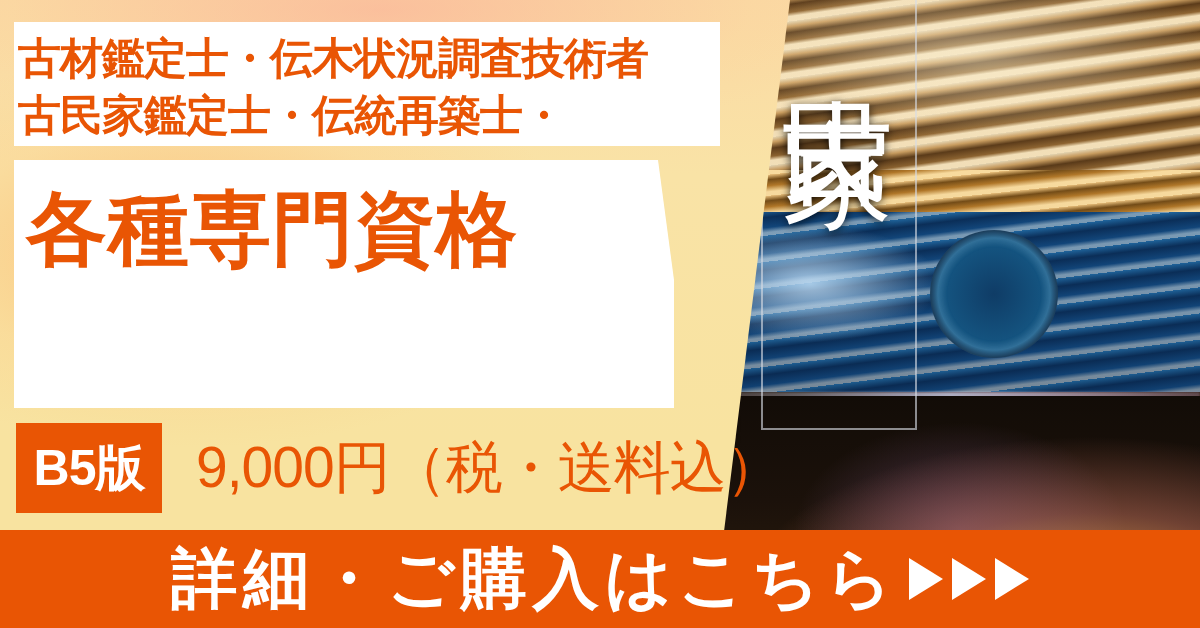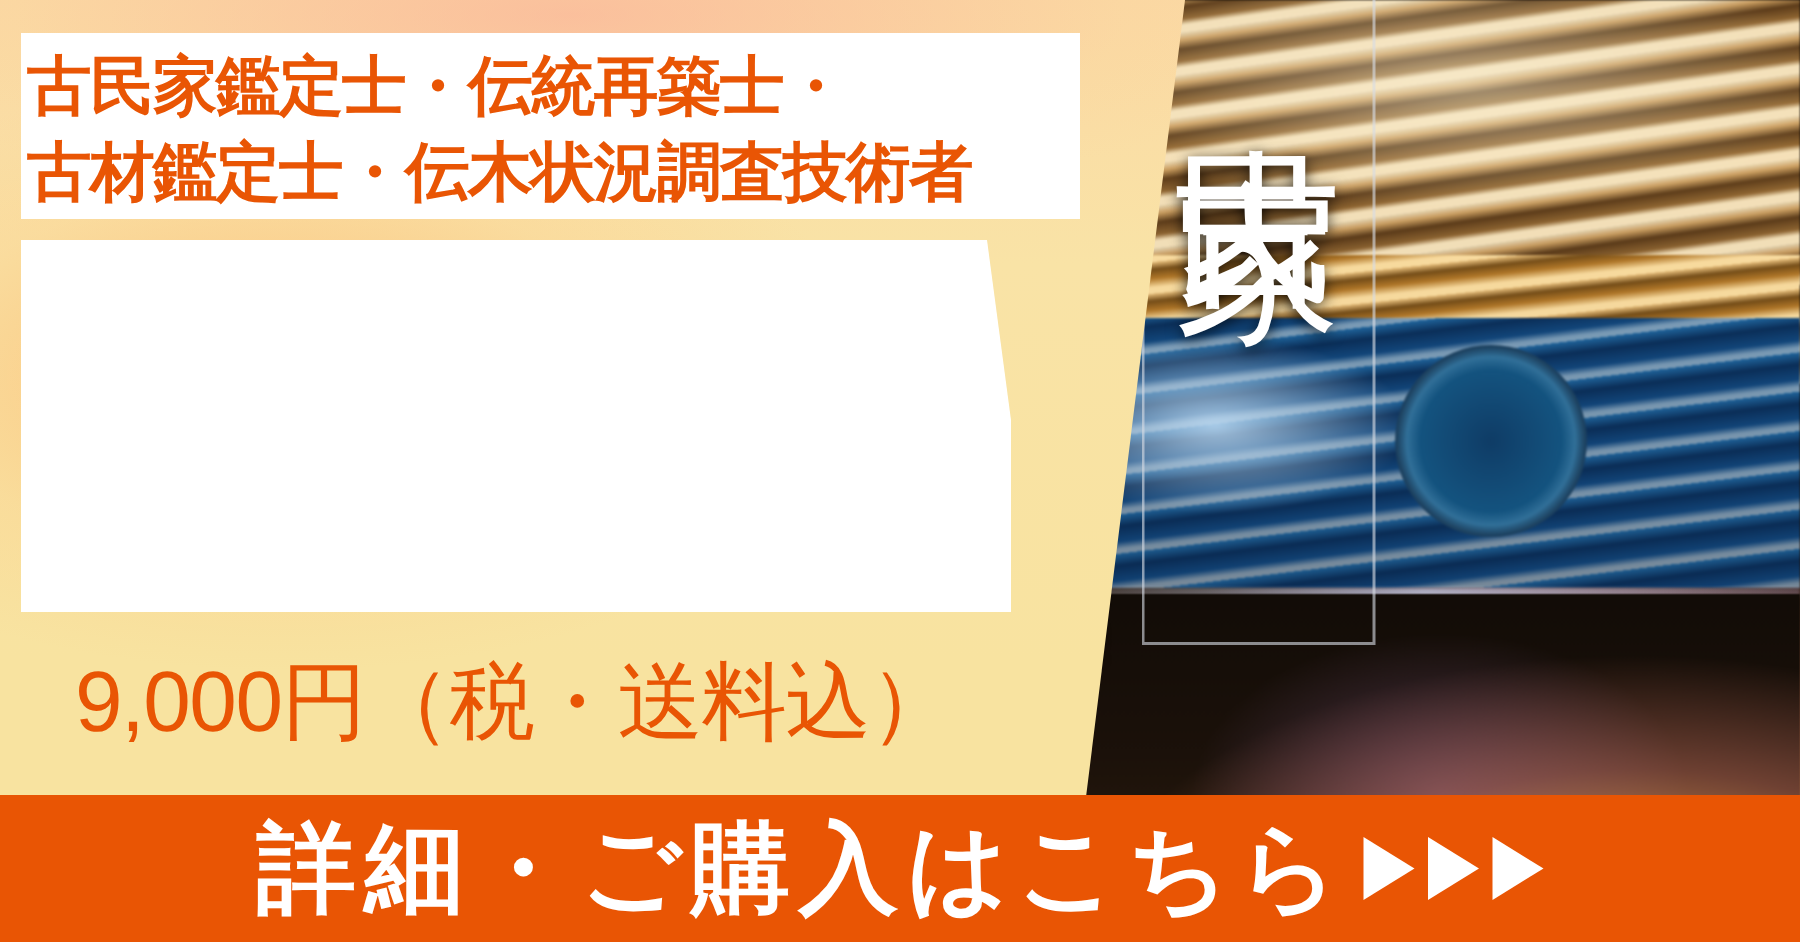--- a/index.html
+++ b/index.html
@@ -269,28 +269,30 @@
   <div class="cover-title">古民家</div>
   <div class="cover-sub">伝統構法</div>
   <div class="cover-sub2">古民家活用のための調査と再生の</div>
 
   <div class="cream"></div>
 
   <div class="panel-top"></div>
   <div class="panel-main"></div>
 
   <div class="qual-lines">
+    <div>古材鑑定士・伝木状況調査技術者</div>
     <div>古民家鑑定士・伝統再築士・</div>
-    <div>古材鑑定士・伝木状況調査技術者</div>
   </div>
 
   <div class="headline">
+    <span class="l1">各種専門資格</span>
   </div>
 
   <div class="price-row">
+    <div class="badge">B5版</div>
     <div class="price">9,000円（税・送料込）</div>
   </div>
 
   <div class="cta">
     <span class="cta-text">詳細・ご購入はこちら</span>
     <span class="arrows">
       <span class="arrow"></span>
       <span class="arrow"></span>
       <span class="arrow"></span>
     </span>

